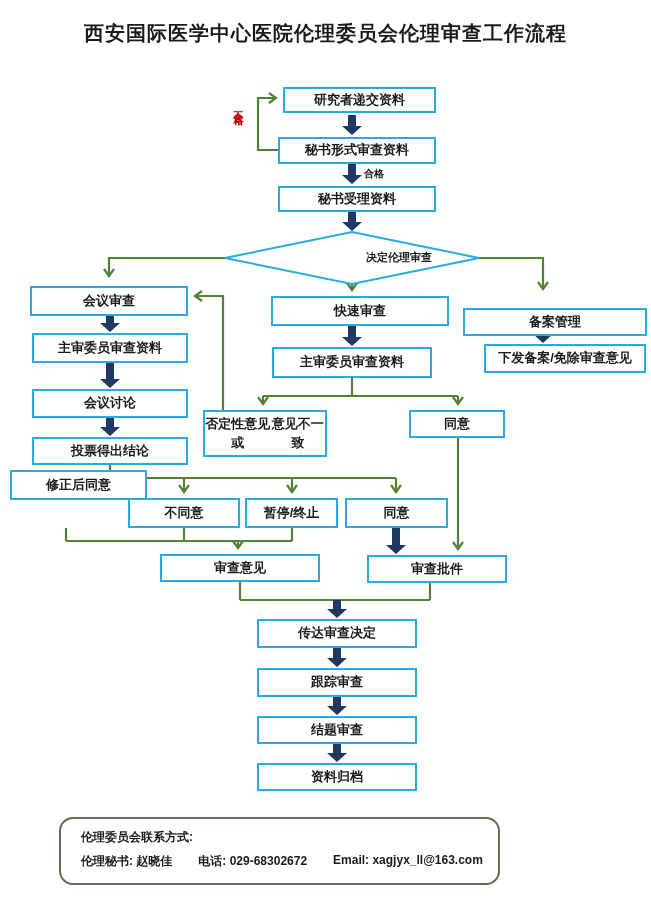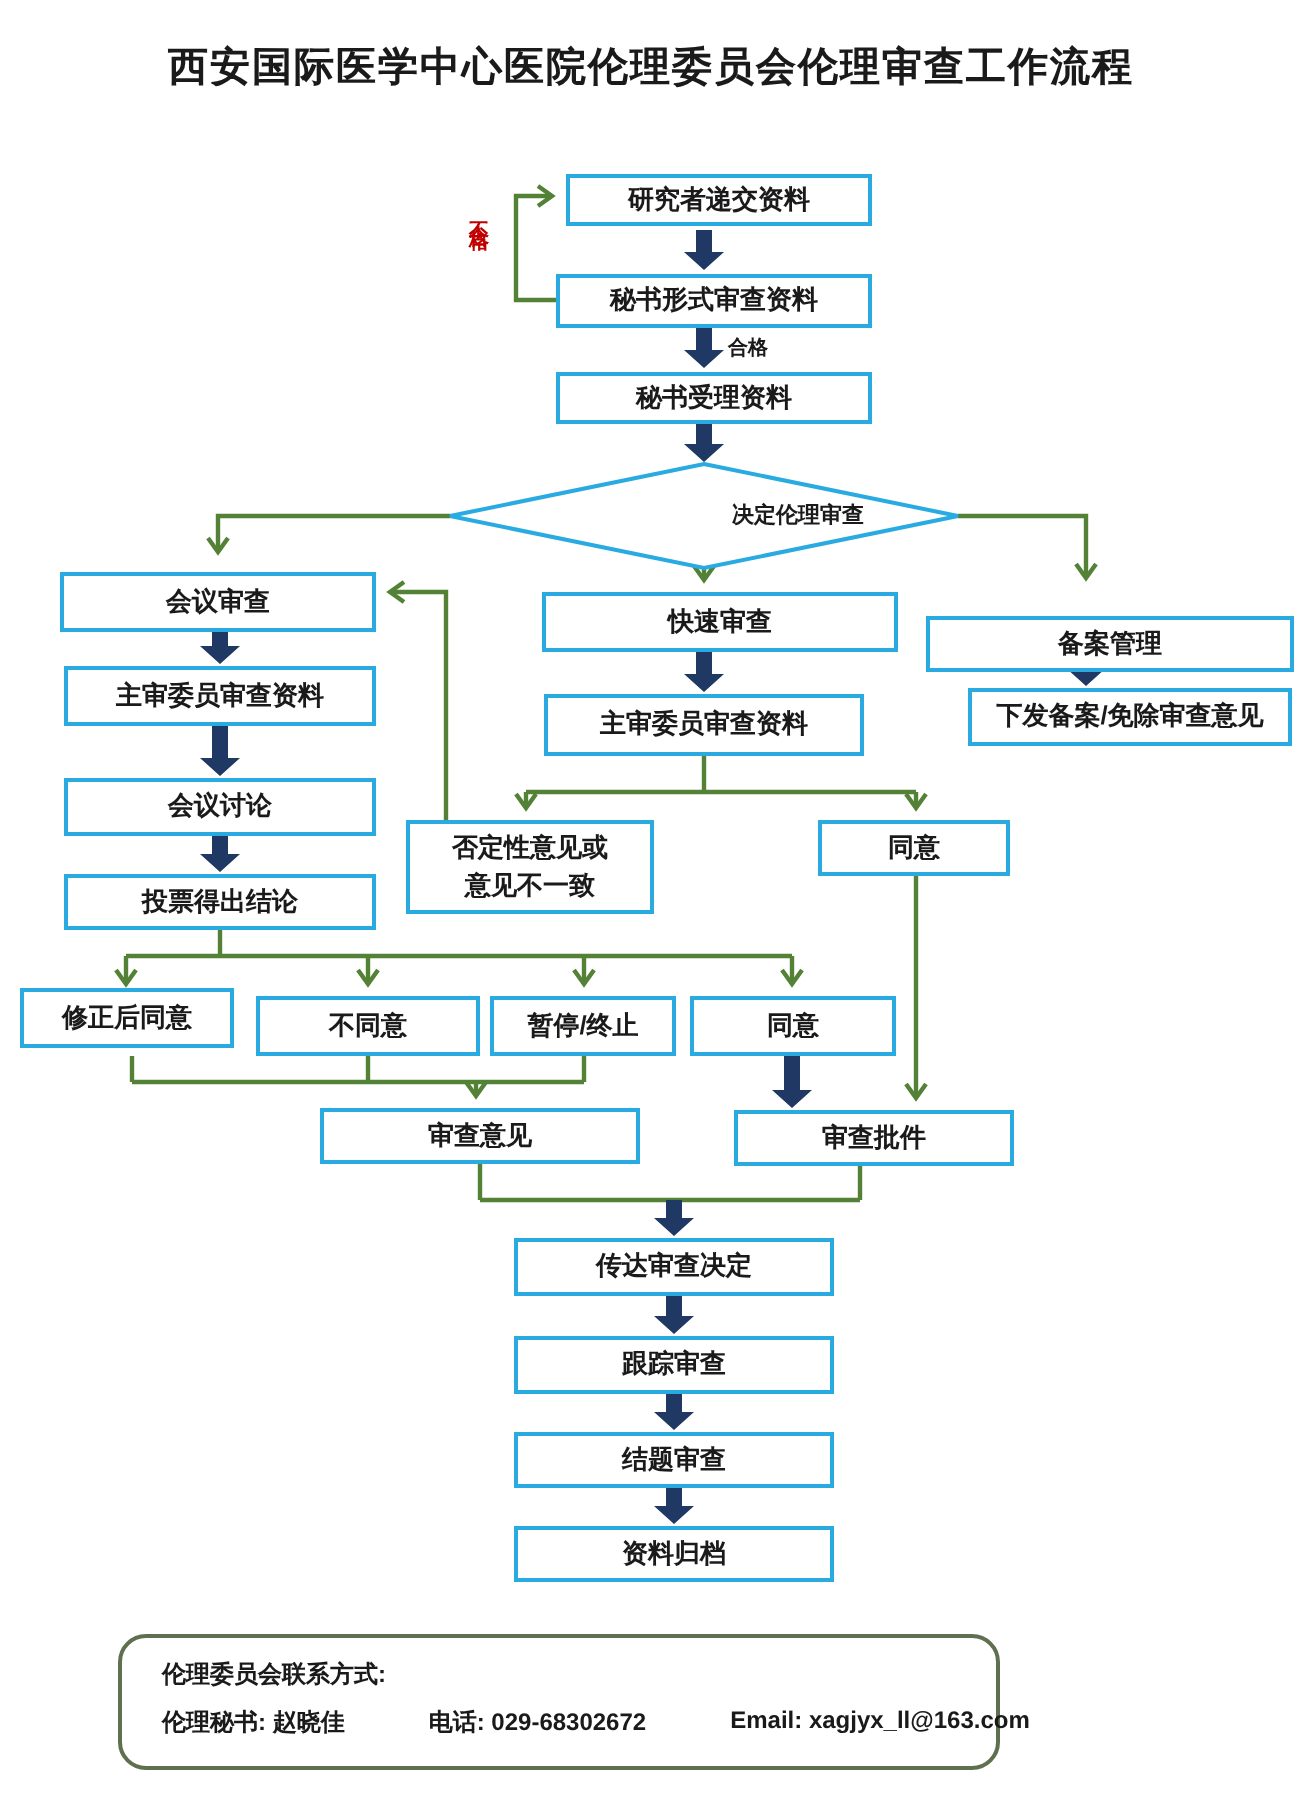--- a/index.html
+++ b/index.html
@@ -15,21 +15,21 @@
   #reject-label{color:var(--reject);writing-mode:vertical-rl;letter-spacing:2px;}
   #diamond-label{position:absolute;z-index:3;font-size:11px;font-weight:bold;
                  text-align:right;}
   .gline{stroke:var(--connector);stroke-width:2.2;fill:none;}
   .mk{stroke:var(--connector);stroke-width:2.2;fill:none;}
   .barrow{fill:var(--arrow);stroke:none;}
   .dmd{fill:#fff;stroke:var(--box-border);stroke-width:2;}
   #contact-box{position:absolute;z-index:2;left:59px;top:817px;width:441px;height:68px;
                box-sizing:border-box;border:2px solid var(--contact-border);
                border-radius:14px;padding:10px 0 0 20px;font-size:12px;font-weight:bold;}
-  #contact-box .row2{margin-top:7px;display:flex;gap:42px;white-space:nowrap;}
+  #contact-box .row2{margin-top:7px;display:flex;gap:26px;white-space:nowrap;}
 </style>
 </head>
 <body>
 
 <div id="page">
 
   <div id="title">西安国际医学中心医院伦理委员会伦理审查工作流程</div>
 
   <svg class="layer" width="651" height="907" viewBox="0 0 651 907">
     <defs>
@@ -106,27 +106,27 @@
   <div class="node" style="left:32px;top:333px;width:156px;height:30px;">主审委员审查资料</div>
   <div class="node" style="left:32px;top:389px;width:156px;height:29px;">会议讨论</div>
   <div class="node" style="left:32px;top:437px;width:156px;height:28px;">投票得出结论</div>
 
   <div class="node" style="left:271px;top:296px;width:178px;height:30px;">快速审查</div>
   <div class="node" style="left:272px;top:347px;width:160px;height:31px;">主审委员审查资料</div>
 
   <div class="node" style="left:463px;top:295px;width:184px;height:28px;margin-top:13px;">备案管理</div>
   <div class="node" style="left:484px;top:344px;width:162px;height:29px;text-align:right;">下发备案/免除审查意见</div>
 
-  <div class="node" style="left:203px;top:410px;width:124px;height:47px;flex-direction:column;">
+  <div class="node" style="left:203px;top:410px;width:124px;height:47px;flex-direction:row;">
     <span>否定性意见或</span>
     <span>意见不一致</span>
   </div>
   <div class="node" style="left:409px;top:410px;width:96px;height:28px;">同意</div>
 
-  <div class="node" style="left:10px;top:494px;width:107px;height:30px;text-align:right;">修正后同意</div>
+  <div class="node" style="left:10px;top:470px;width:137px;height:30px;text-align:right;">修正后同意</div>
   <div class="node" style="left:128px;top:498px;width:112px;height:30px;">不同意</div>
   <div class="node" style="left:245px;top:498px;width:93px;height:30px;">暂停/终止</div>
   <div class="node" style="left:345px;top:498px;width:103px;height:30px;">同意</div>
 
   <div class="node" style="left:160px;top:554px;width:160px;height:28px;">审查意见</div>
   <div class="node" style="left:367px;top:555px;width:140px;height:28px;">审查批件</div>
 
   <div class="node" style="left:257px;top:619px;width:160px;height:29px;">传达审查决定</div>
   <div class="node" style="left:257px;top:716px;width:160px;height:28px;">结题审查</div>
   <div class="node" style="left:257px;top:668px;width:160px;height:29px;">跟踪审查</div>

